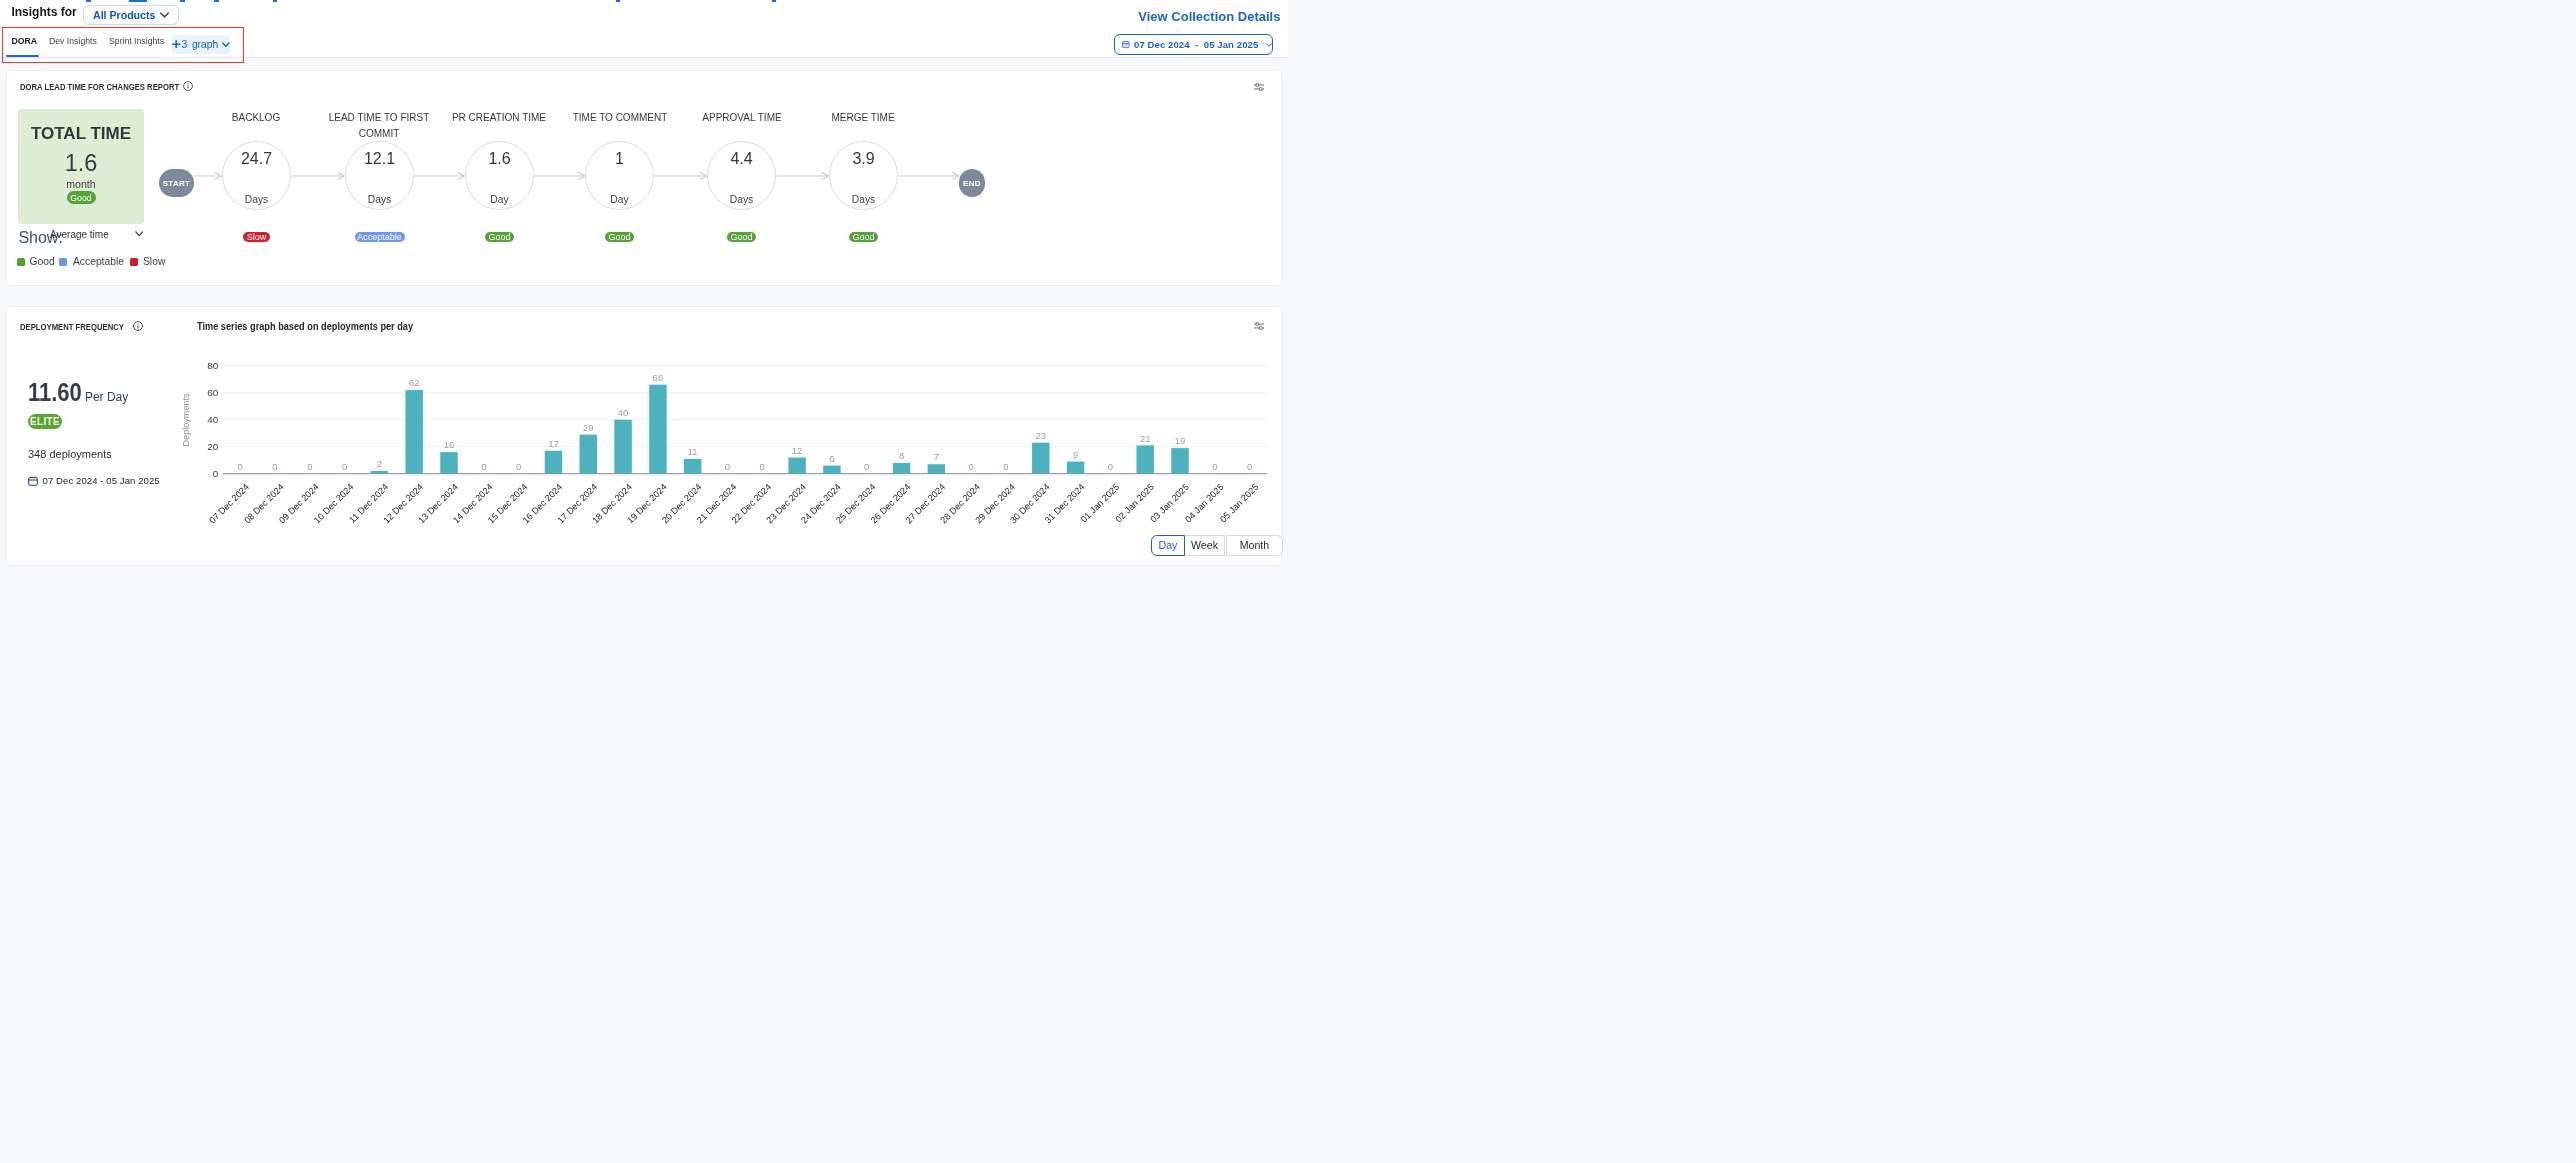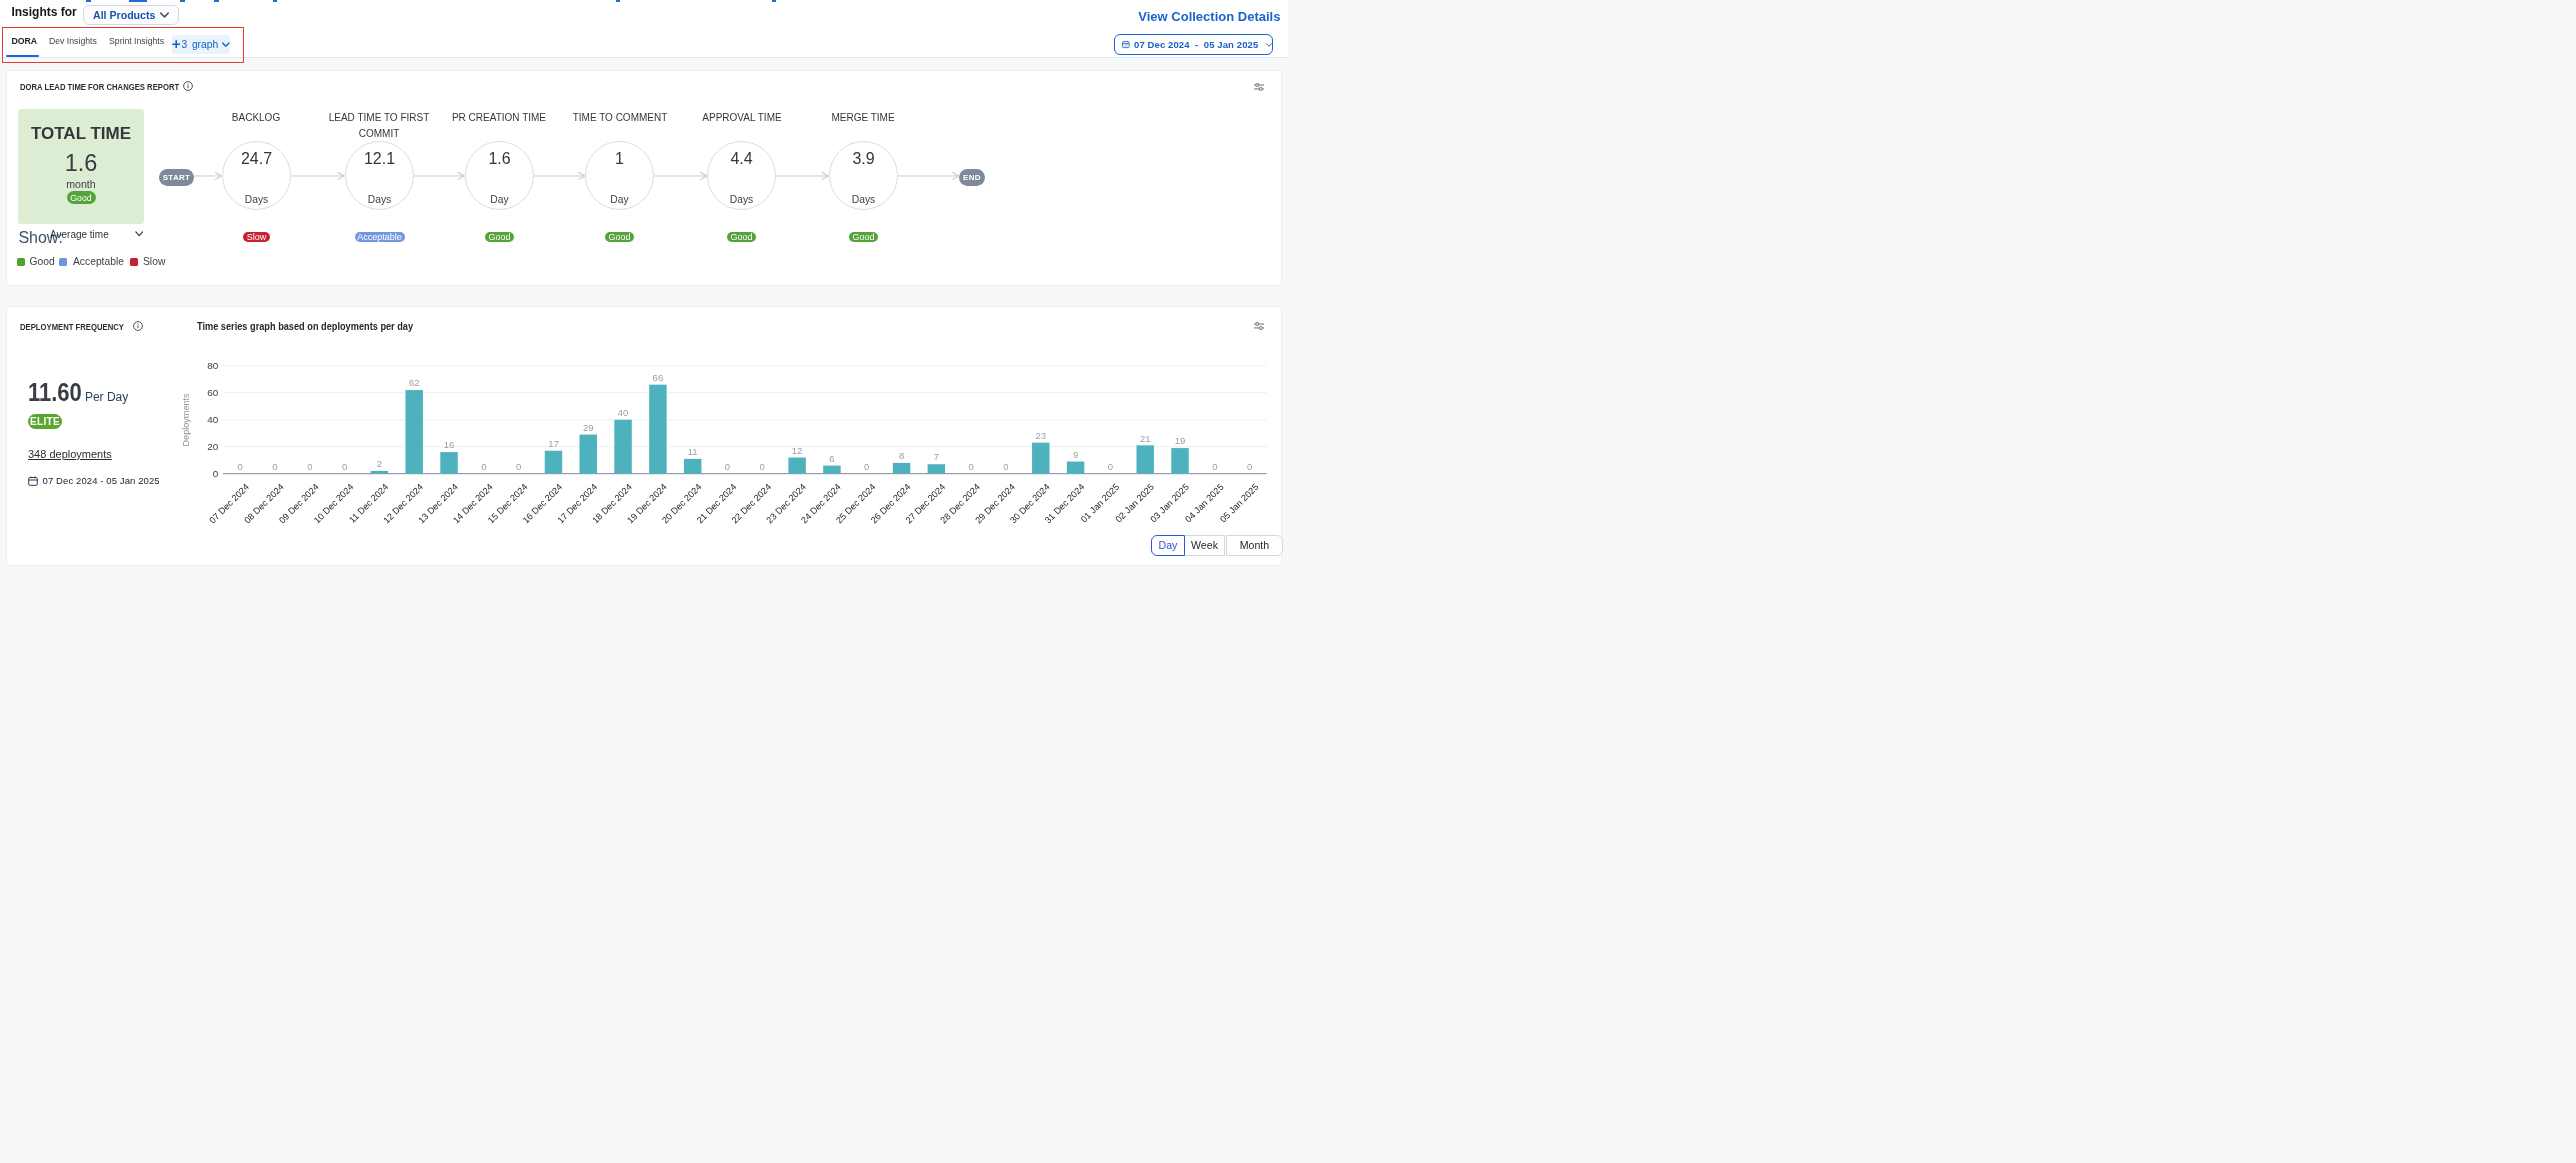--- a/index.html
+++ b/index.html
@@ -24,21 +24,21 @@
 #card2 { top:306px; height:260px; }
 .ctitle { position:absolute; font-size:9.5px; font-weight:bold; color:#2c2e33; white-space:nowrap; transform:scaleX(0.81); transform-origin:left center; }
 .pill { border-radius:75px; color:#fff; display:flex; align-items:center; justify-content:center; }
 .circle { position:absolute; width:69px; height:69px; border-radius:50%; background:#fff; border:1.9px solid #d8dce3; top:70px; display:flex; flex-direction:column; align-items:center; padding-top:9px;gap:24px; }
 .circle .num { font-size:16px; font-weight:normal; color:#33363b; line-height:16px; }
 .circle .unit { font-size:10.3px; color:#3f4247; line-height:13px; margin-top:1.5px; margin-bottom:2.3px; }
 .clabel { position:absolute; top:39px; font-size:10px; color:#33373b; text-align:center; transform:translateX(-50%); line-height:16px; }
 .gpill { background:#57a33b; }
 .rpill { background:#c92231; }
 .bpill { background:#7296e2; }
-.startend { position:absolute; top:98px; height:17px; background:#7e8a99; border-radius:75px; color:#fff; font-size:8px; font-weight:600; letter-spacing:0.3px; display:flex; align-items:center; justify-content:center; }
+.startend { position:absolute; top:98px; height:28px; background:#7e8a99; border-radius:75px; color:#fff; font-size:8px; font-weight:600; letter-spacing:0.3px; display:flex; align-items:center; justify-content:center; }
 .lsq { width:8px; height:8px; border-radius:1.5px; }
 .ltx { top:185px; font-size:10.3px; color:#3c3f44; line-height:12px; }
 #showrow { position:absolute; left:11.4px; top:158px; font-size:16px; color:#3c5168; }
 .seg { position:absolute; top:228px; height:20.5px; border:0.8px solid #d5d7dc; background:#fff; display:flex; align-items:center; justify-content:center; font-size:10.6px; color:#27292e; }
 </style>
 </head>
 <body>
 <div id="page">
   <div id="topbar">
     <div class="frag" style="left:86px;width:5.3px;"></div>
@@ -198,21 +198,21 @@
         <line x1="0" y1="9" x2="13" y2="9" stroke="#7b8086" stroke-width="1.5"></line>
         <circle cx="4.2" cy="4" r="1.9" fill="#fff" stroke="#7b8086" stroke-width="1.5"></circle>
         <circle cx="8.8" cy="9" r="1.9" fill="#fff" stroke="#7b8086" stroke-width="1.5"></circle>
       </svg>
 
     <div class="abs" style="left:21px; top:71px;">
       <span style="display:inline-block; font-size:25px; font-weight:600; color:#3a3d42; transform:scaleX(0.88); transform-origin:left center;">11.60</span>
       <span style="font-size:12px; color:#2f4156; margin-left:-7.6px;">Per Day</span>
     </div>
     <div class="pill" style="position:absolute; left:21px; top:107px; width:34px; height:15px; background:#5aa52e; font-size:10px; font-weight:bold; letter-spacing:0.3px;">ELITE</div>
-    <div class="abs" style="left:21px; top:141px; font-size:11px; color:#2a2d31;text-decoration:underline;">348 deployments</div>
+    <div class="abs" style="left:21px; top:141px; font-size:11px; color:#2a2d31;">348 deployments</div>
     <div class="abs" style="left:21px; top:168px; display:flex; align-items:center; gap:4.6px;">
       <svg width="10" height="10" viewBox="0 0 14 14">
           <rect x="1" y="2.2" width="12" height="10.8" rx="1.5" fill="none" stroke="#243d5c" stroke-width="1.4"></rect>
           <line x1="1" y1="5.6" x2="13" y2="5.6" stroke="#243d5c" stroke-width="1.4"></line>
           <line x1="4" y1="0.8" x2="4" y2="3" stroke="#243d5c" stroke-width="1.4"></line>
           <line x1="10" y1="0.8" x2="10" y2="3" stroke="#243d5c" stroke-width="1.4"></line>
         </svg>
       <span style="font-size:9.5px; color:#22262b; letter-spacing:0.1px;">07 Dec 2024 - 05 Jan 2025</span>
     </div>
 

